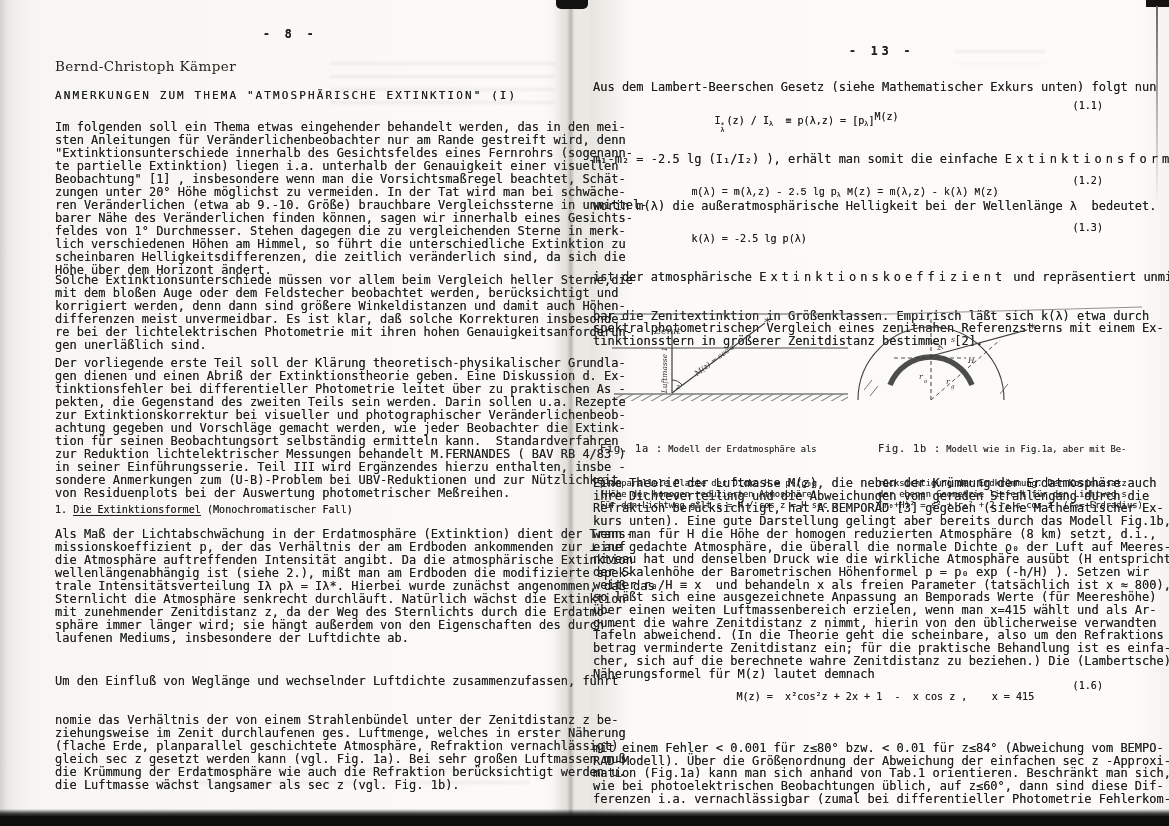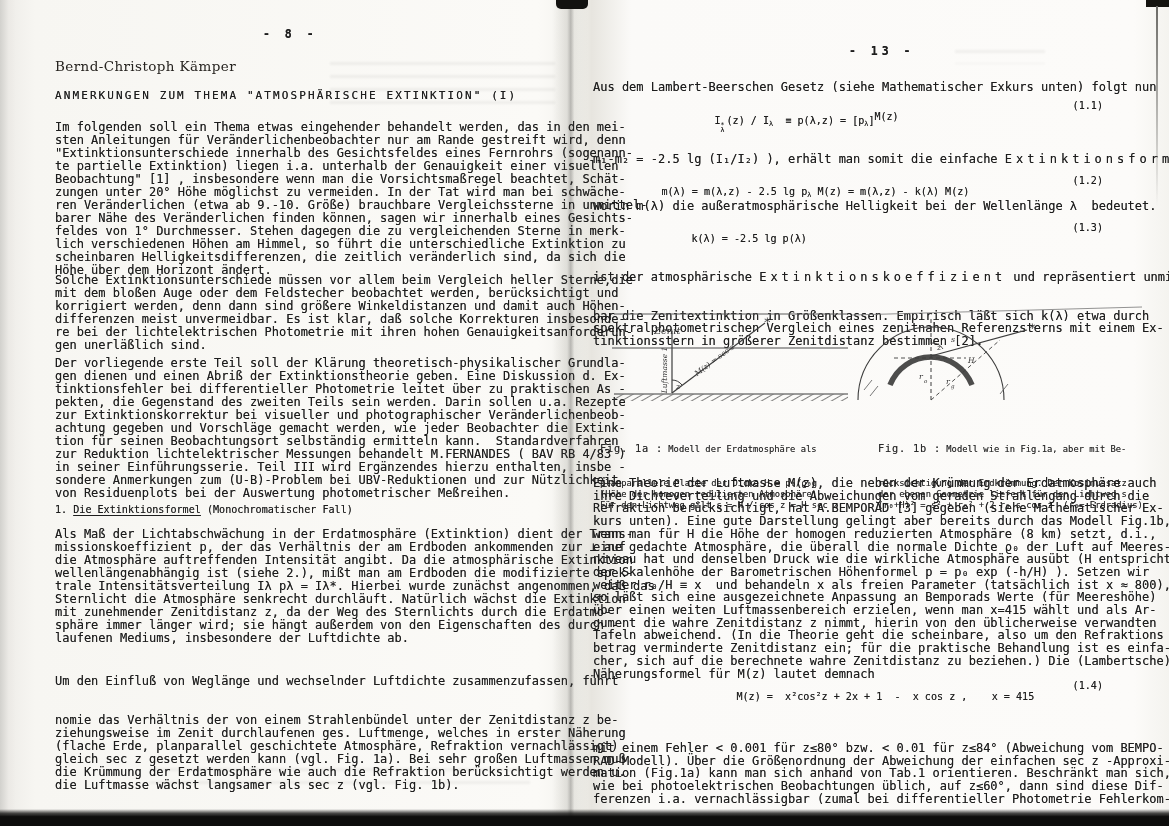--- a/index.html
+++ b/index.html
@@ -99,21 +99,21 @@
     <div class="eq" style="top:100px;">
       <span style="margin-left:85px;"><span>I</span><span class="stk"><span>*</span><span>λ</span></span><span>(z) / I</span><span class="sub">λ</span><span>  ≡ p(λ,z) = [p</span><span class="sub">λ</span><span>]</span><span class="sup">M(z)</span></span>
       <span class="eq-tag">(1.1)</span>
     </div>
 
     <div class="txt rt" style="left:593px;top:128px;">
       <div><span>m₁-m₂ = -2.5 lg (I₁/I₂) ), erhält man somit die einfache </span><span class="sperr">Extinktionsformel</span></div>
     </div>
 
     <div class="eq" style="top:175px;">
-      <span style="margin-left:32px;"><span>m(λ) = m(λ,z) - 2.5 lg p</span><span class="sub">λ</span><span> M(z) = m(λ,z) - k(λ) M(z)</span></span>
+      <span style="margin-left:62px;font-family:Liberation Mono, monospace;"><span>m(λ) = m(λ,z) - 2.5 lg p</span><span class="sub">λ</span><span> M(z) = m(λ,z) - k(λ) M(z)</span></span>
       <span class="eq-tag">(1.2)</span>
     </div>
 
     <div class="txt rt" style="left:593px;top:200px;">worin m(λ) die außeratmosphärische Helligkeit bei der Wellenlänge λ  bedeutet.</div>
 
     <div class="eq" style="top:222px;">
       <span style="margin-left:62px;">k(λ) = -2.5 lg p(λ)</span>
       <span class="eq-tag">(1.3)</span>
     </div>
 
@@ -191,21 +191,21 @@
 so läßt sich eine ausgezeichnete Anpassung an Bemporads Werte (für Meereshöhe)
 über einen weiten Luftmassenbereich erzielen, wenn man x=415 wählt und als Ar-
 gument die wahre Zenitdistanz z nimmt, hierin von den üblicherweise verwandten
 Tafeln abweichend. (In die Theorie geht die scheinbare, also um den Refraktions
 betrag verminderte Zenitdistanz ein; für die praktische Behandlung ist es einfa-
 cher, sich auf die berechnete wahre Zenitdistanz zu beziehen.) Die (Lambertsche)
 Näherungsformel für M(z) lautet demnach</div>
 
     <div class="eq" style="top:680px;">
       <span style="margin-left:107px;">M(z) =  x²cos²z + 2x + 1  -  x cos z ,    x = 415</span>
-      <span class="eq-tag">(1.4)</span>
+      <span class="eq-tag">(1.6)</span>
     </div>
 
     <div class="txt rt" style="left:593px;top:702px;margin-top:40px;">mit einem Fehler &lt; 0.001 für z≤80° bzw. &lt; 0.01 für z≤84° (Abweichung vom BEMPO-
 RAD-Modell). Über die Größenordnung der Abweichung der einfachen sec z -Approxi-
 mation (Fig.1a) kann man sich anhand von Tab.1 orientieren. Beschränkt man sich,
 wie bei photoelektrischen Beobachtungen üblich, auf z≤60°, dann sind diese Dif-
 ferenzen i.a. vernachlässigbar (zumal bei differentieller Photometrie Fehlerkom-</div>
   </div>
 
   <div class="artifact" style="left:0;top:0;width:16px;height:826px;background:linear-gradient(90deg,#d2d1cd,#eceae6 55%,rgba(255,255,255,0));"></div>

